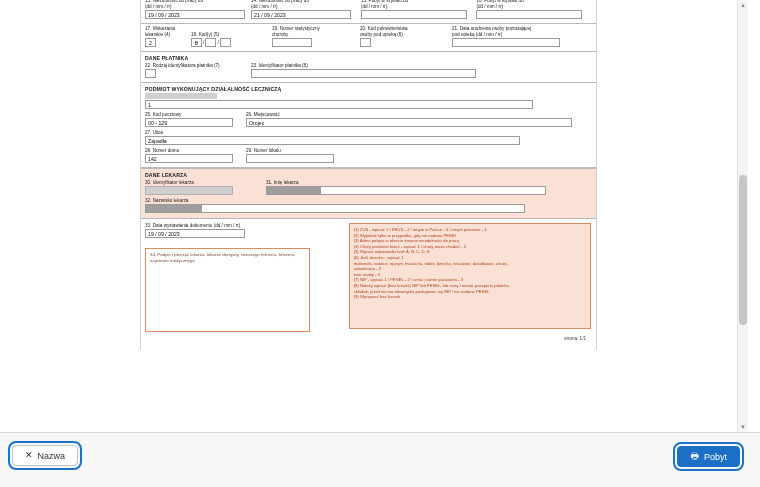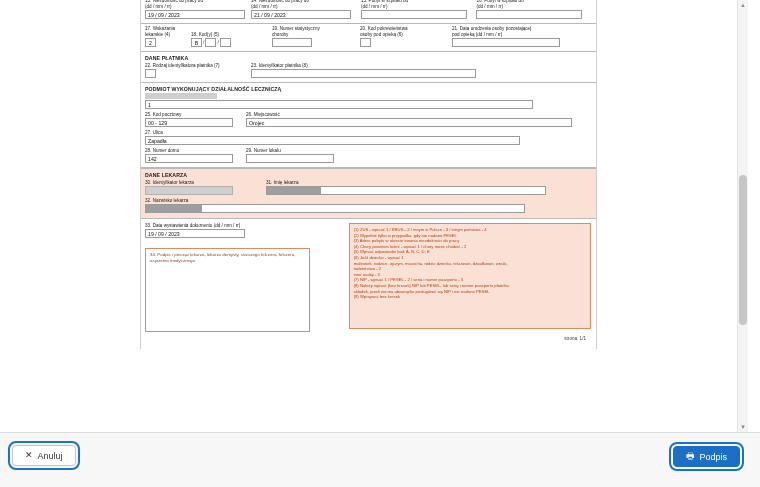--- a/index.html
+++ b/index.html
@@ -368,21 +368,21 @@
 
   <div class="scrollbar">
     <div class="scroll-up">▲</div>
     <div class="scroll-thumb"></div>
     <div class="scroll-down">▼</div>
   </div>
 
   <div class="actionbar">
     <div class="btn btn-cancel">
       <span class="btn-icon">✕</span>
-      <span>Anuluj</span>
+      <span>Nazwa</span>
     </div>
     <div class="btn btn-print">
       <span class="btn-icon">🖶</span>
-      <span>Podpis</span>
+      <span>Pobyt</span>
     </div>
   </div>
 
 </div>
 
 </body></html>

